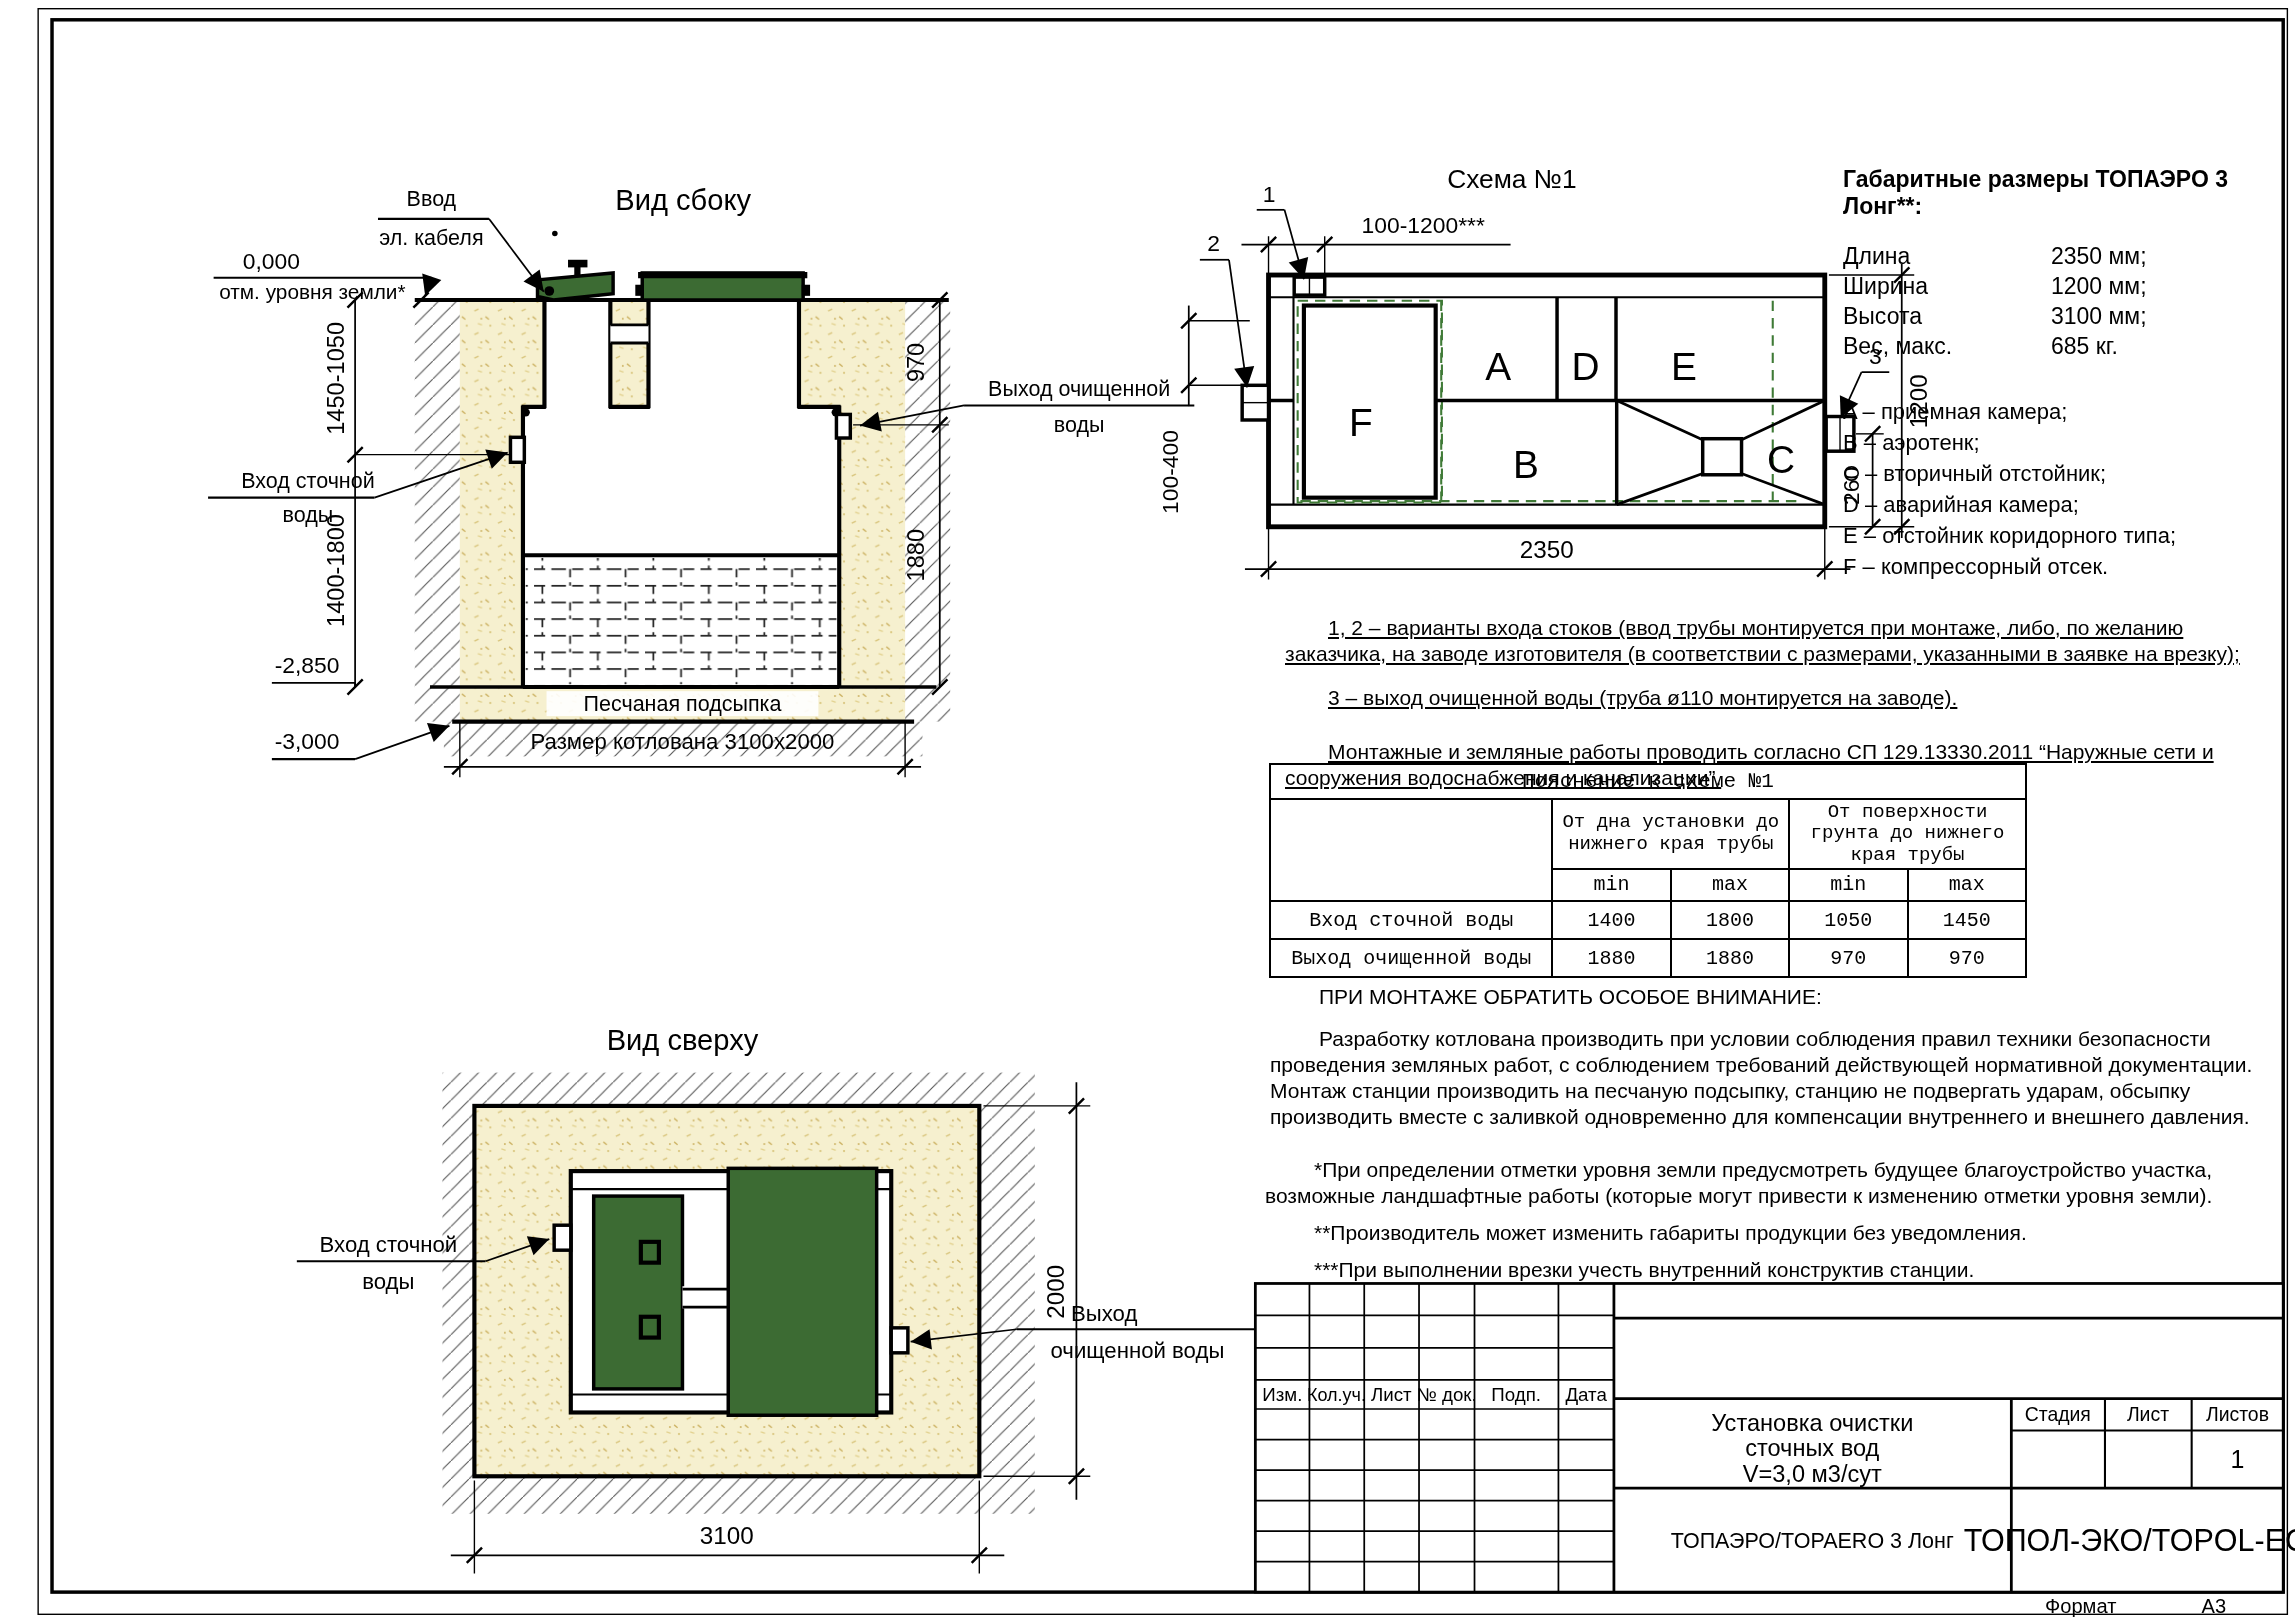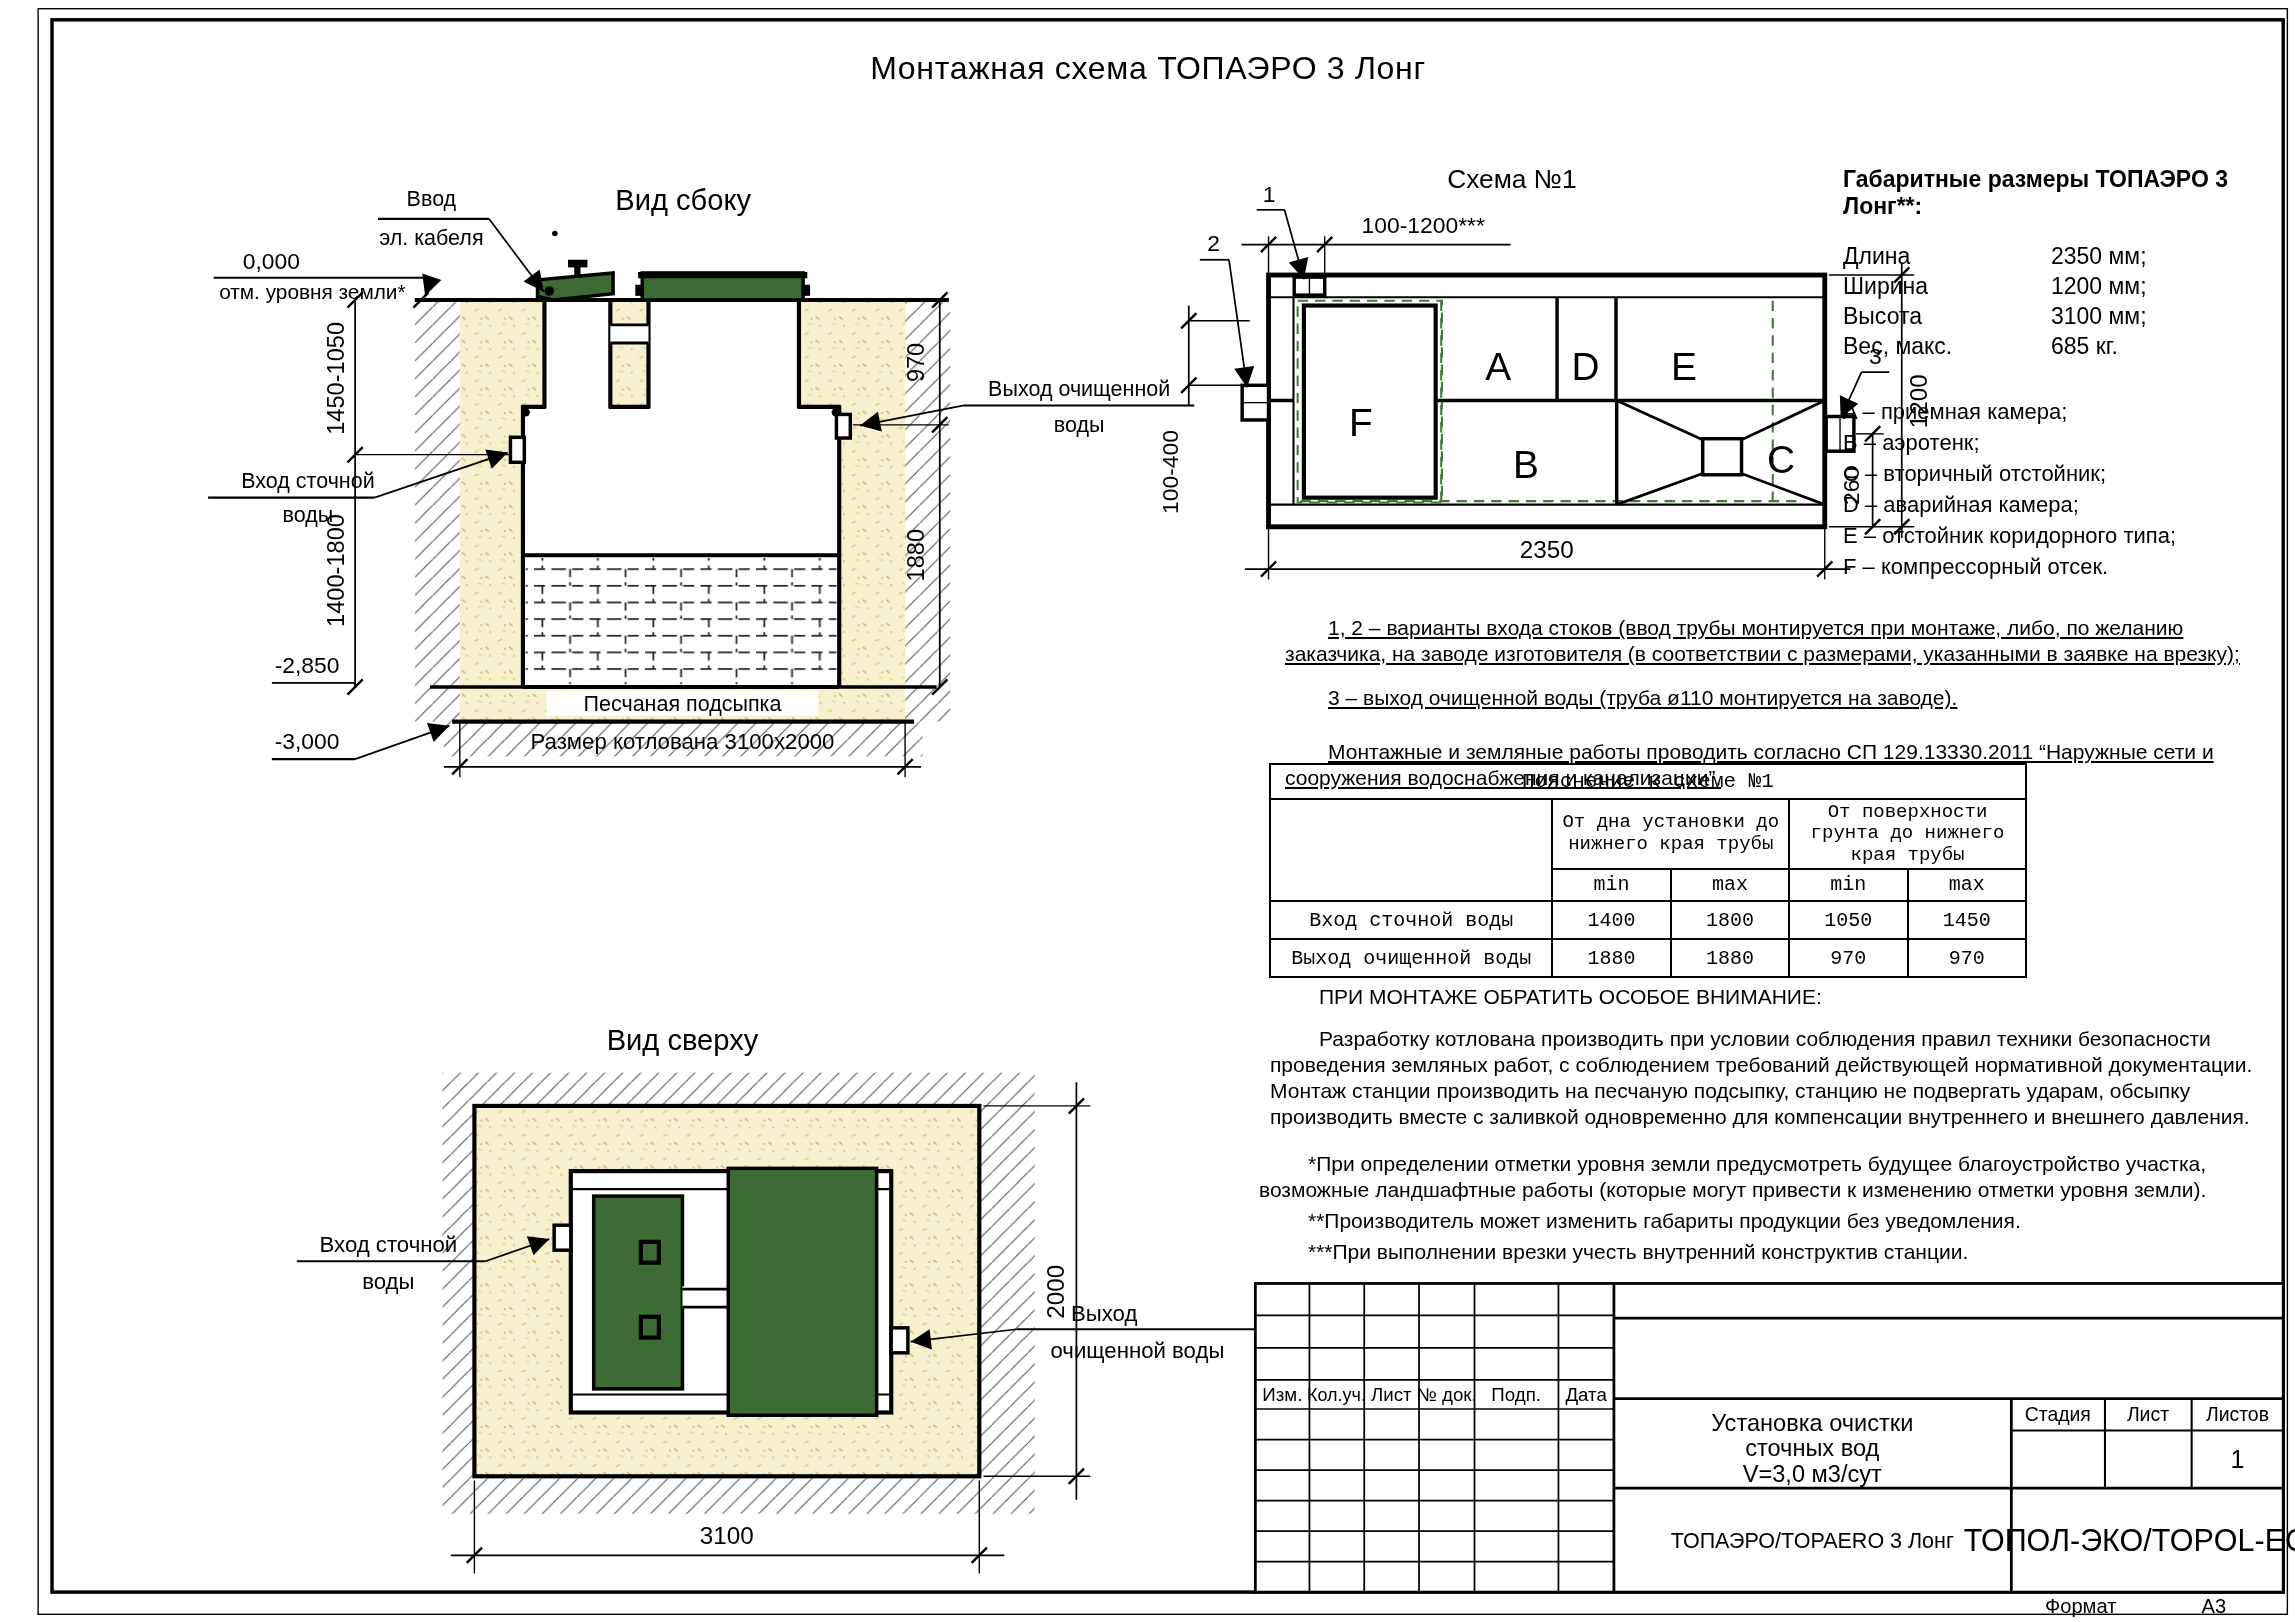--- a/index.html
+++ b/index.html
@@ -26,21 +26,21 @@
   #extable td.t{font-size:21px;height:30.5px;}
   #extable td.g{font-size:19px;line-height:21.5px;height:60px;}
   #extable td.mm{height:28px;}
   #extable td.d{height:33px;}
   #extable .c0{width:272px;}
   #extable .c{width:108px;text-align:center;}
   
   #attention{left:1254px;top:968px;width:1027px;font-size:21px;line-height:26px;}
   #attention p{margin:16px;text-indent:49px;}
   #footnotes{left:1254px;top:1146px;width:1027px;font-size:21px;line-height:26px;}
-  #footnotes p{margin:5px;text-indent:49px;}
+  #footnotes p{margin:11px;text-indent:49px;}
   #consumption{left:1296px;top:1243px;font-size:21.5px;text-decoration:underline;text-underline-offset:4.9px;}
 </style>
 </head>
 <body>
 
 <div id="sheet">
 
 <svg width="2295" height="1623" viewBox="0 0 3309 2339">
   <defs>
     <pattern id="sand" width="34" height="34" patternUnits="userSpaceOnUse">
@@ -290,21 +290,20 @@
     <text x="3226" y="2116" text-anchor="middle" font-size="36">1</text>
 
     <text x="2613" y="2232" text-anchor="middle" font-size="31">ТОПАЭРО/TOPAERO 3 Лонг</text>
     <text x="3096" y="2236" text-anchor="middle" font-size="44">ТОПОЛ-ЭКО/TOPOL-ECO</text>
 
     <text x="3000" y="2325" text-anchor="middle" font-size="29">Формат</text>
     <text x="3192" y="2325" text-anchor="middle" font-size="29">А3</text>
   </g>
 </svg>
 
-  <div class="ovl" id="main-title">Монтажная схема ТОПАЭРО 3 Лонг</div>
 
   <div class="ovl" id="specs">
     <div class="head">Габаритные размеры ТОПАЭРО 3 Лонг**:</div>
     <div class="spec-row">
       <span class="lbl">Длина</span>
       <span>2350 мм;</span>
     </div>
     <div class="spec-row">
       <span class="lbl">Ширина</span>
       <span>1200 мм;</span>

